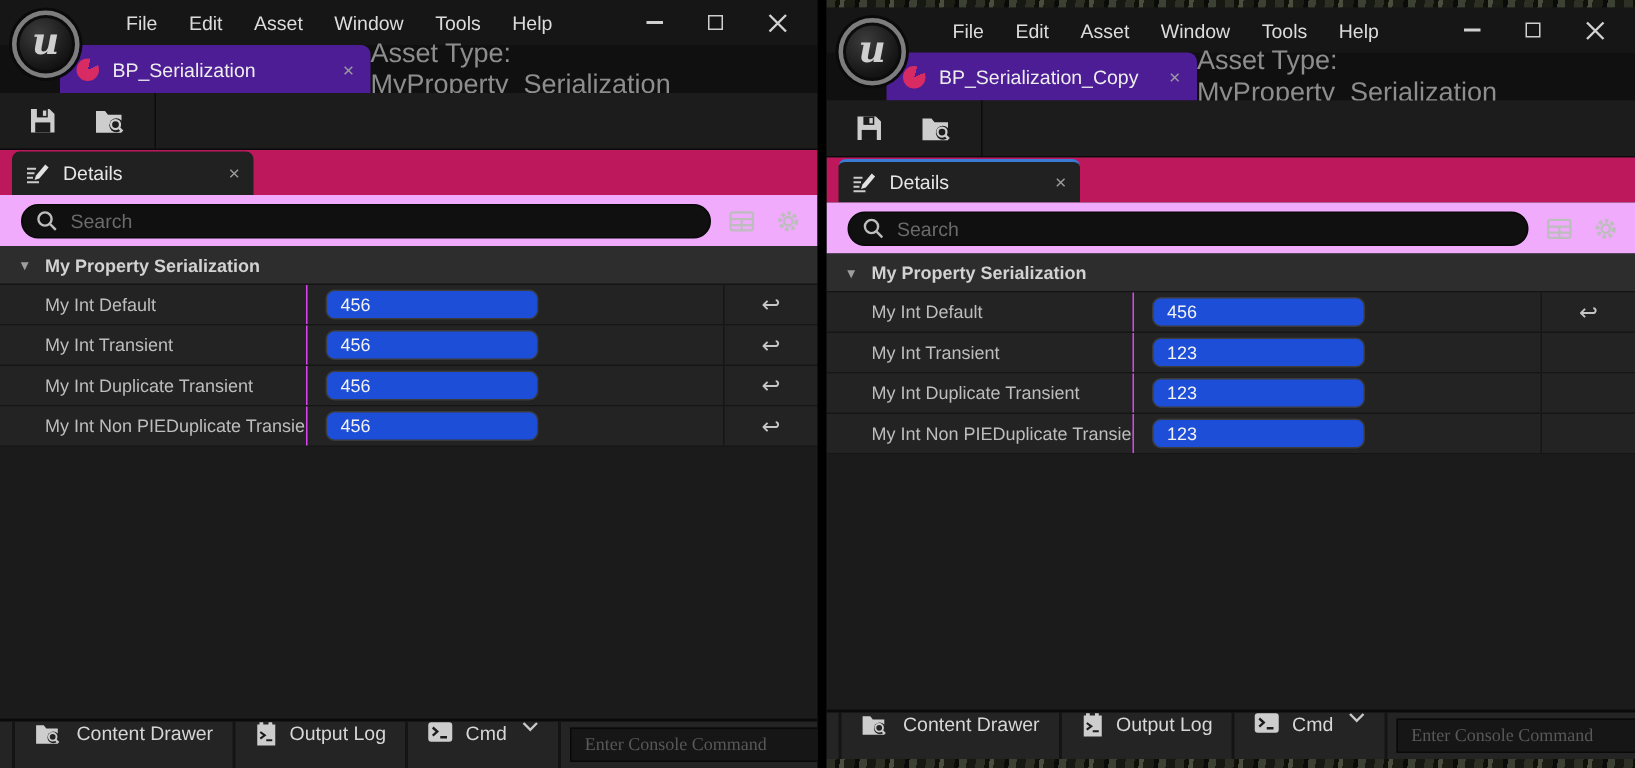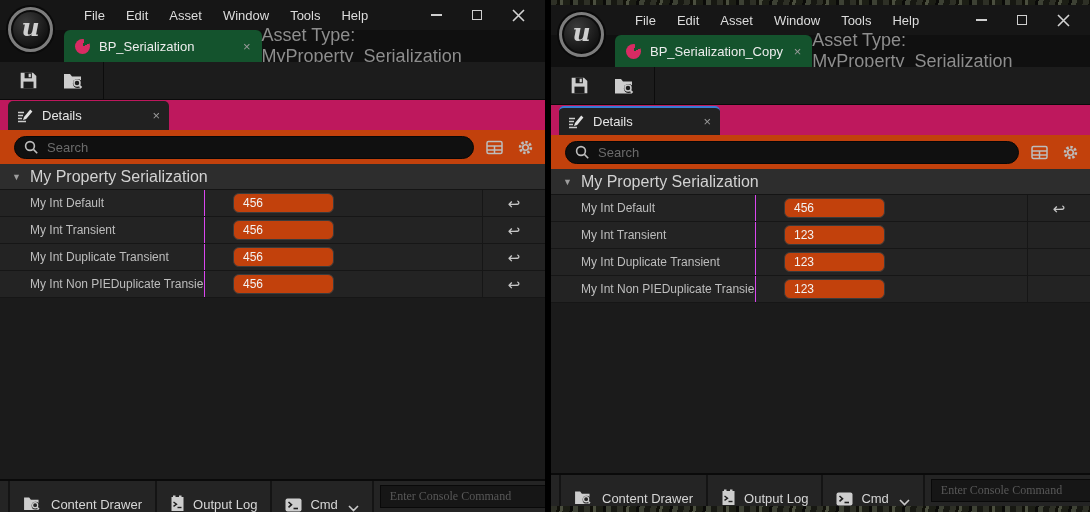--- a/index.html
+++ b/index.html
@@ -25,70 +25,70 @@
 
   .titlebar { height:30px; background:#161616; display:flex; align-items:center; flex-shrink:0; }
   .menus { display:flex; gap:21px; margin-left:84px; }
   .menu-item { font-size:13px; color:#dcdcdc; cursor:default; }
   .win-controls { margin-left:auto; display:flex; align-items:center; gap:27px; margin-right:20px; }
   .wc { width:14px; height:14px; display:flex; align-items:center; justify-content:center; }
   .wc-min { width:11px; border-bottom:2px solid #cfcfcf; height:2px; }
   .wc-max { width:10px; height:10px; border:1.5px solid #cfcfcf; }
 
   .tabbar { height:32px; background:#101010; display:flex; flex-shrink:0; }
-  .asset-tab { margin-left:64px; width:216px; height:32px; background:#14532d;
+  .asset-tab { margin-left:40px; width:216px; height:32px; background:#4c1d95;
                border-radius:6px 6px 0 0; display:flex; align-items:center; padding:0 11px; }
   .pie { width:15px; height:15px; border-radius:50%; flex-shrink:0;
          background:conic-gradient(#d92b63 0 15deg, transparent 15deg 66deg, #d92b63 66deg 360deg); }
   .asset-tab-title { margin-left:9px; font-size:13px; color:#ededed; white-space:nowrap; }
   .tab-close { margin-left:auto; color:#9c9c9c; font-size:13px; line-height:1; }
   .asset-type { margin-left:auto; margin-right:13px; align-self:center; font-size:18px; color:#8d8d8d; }
 
   .toolbar { height:38px; background:#1c1c1c; display:flex; align-items:center;
              flex-shrink:0; border-bottom:1px solid #0b0b0b; }
   .tool-btn { display:flex; align-items:center; justify-content:center; }
   .tool-btn.save { margin-left:19px; }
   .tool-btn.browse { margin-left:25px; }
   .toolbar-sep { width:1px; height:100%; background:#0c0c0c; margin-left:17px; }
 
   .details-tabrow { height:30px; background:#be185d; display:flex; align-items:center; flex-shrink:0; }
   .details-tab { margin-left:8px; width:161px; height:29px; background:#212121;
                  border-radius:5px 5px 0 0; display:flex; align-items:center; padding:0 9px; }
   .details-tab.focused { border-top:2px solid #3a7bd5; }
   .details-tab-title { margin-left:9px; font-size:13px; color:#e6e6e6; }
 
-  .searchrow { height:34px; background:#c2410c; display:flex; align-items:center;
+  .searchrow { height:34px; background:#f0abfc; display:flex; align-items:center;
                padding:0 9px 0 14px; gap:9px; flex-shrink:0; }
   .search-pill { flex:1; height:23px; background:#101010; border:1px solid #080808;
                  border-radius:12px; display:flex; align-items:center; padding:0 9px; gap:8px; }
   .search-pill input { flex:1; background:transparent; border:none; outline:none;
                        font-size:13px; color:#d0d0d0; font-family:"Liberation Sans",sans-serif; }
   .search-pill input::placeholder { color:#6b6b6b; }
   .icon-btn { display:flex; align-items:center; justify-content:center; width:22px; height:22px; }
 
   .category { height:26px; background:#2d2d2d; display:flex; align-items:center;
               border-bottom:1px solid #141414; flex-shrink:0; }
   .tri { margin-left:12px; font-size:9px; color:#9d9d9d; }
-  .category-label { margin-left:9px; font-size:16px; font-weight:normal; color:#d2d2d2; }
+  .category-label { margin-left:9px; font-size:12px; font-weight:bold; color:#d2d2d2; }
 
   .prop-row { height:27px; display:flex; background:#232323; border-bottom:1px solid #161616; flex-shrink:0; }
   .prop-name { width:205px; flex-shrink:0; display:flex; align-items:center; padding-left:30px;
                border-right:1px solid #d946ef; font-size:12px; color:#bdbdbd; white-space:nowrap; overflow:hidden; }
   .prop-value { flex:1; display:flex; align-items:center; border-right:1px solid #161616; }
-  .prop-input { margin-left:28px; width:101px; height:20px; background:#c2410c;
+  .prop-input { margin-left:12px; width:142px; height:20px; background:#1d4ed8;
                 border:1px solid #3b3b3b; border-radius:6px; color:#f2f2f2; font-size:12px;
                 padding:0 9px; font-family:"Liberation Sans",sans-serif; outline:none; }
   .prop-reset { width:62px; flex-shrink:0; display:flex; align-items:center; justify-content:center; }
   .reset-arrow { font-size:15px; color:#c6c6c6; line-height:1; cursor:pointer; }
 
   .empty { flex:1; background:#1b1b1b; }
 
   .statusbar { height:33px; background:#242424; border-top:2px solid #0a0a0a;
                display:flex; align-items:stretch; flex-shrink:0; padding-left:8px; }
-  .status-btn { display:flex; align-items:flex-end; gap:8px; padding:0 13px;
+  .status-btn { display:flex; align-items:flex-start; gap:8px; padding:0 13px;
                 font-size:13px; color:#d6d6d6; border-right:2px solid #141414; white-space:nowrap; }
   .status-btn:first-child { border-left:2px solid #141414; }
   .chev { margin-left:2px; display:flex; align-items:center; }
   .console { flex:1; margin:4px 8px 4px 6px; background:#161616; border:1px solid #090909;
              display:flex; align-items:center; padding:0 9px; }
   .console input { flex:1; background:transparent; border:none; outline:none;
                    font-family:Liberation Serif, serif; font-size:12px; color:#ffffff; }
   .console input::placeholder { color:#585858; }
   svg { display:block; }
 </style>

